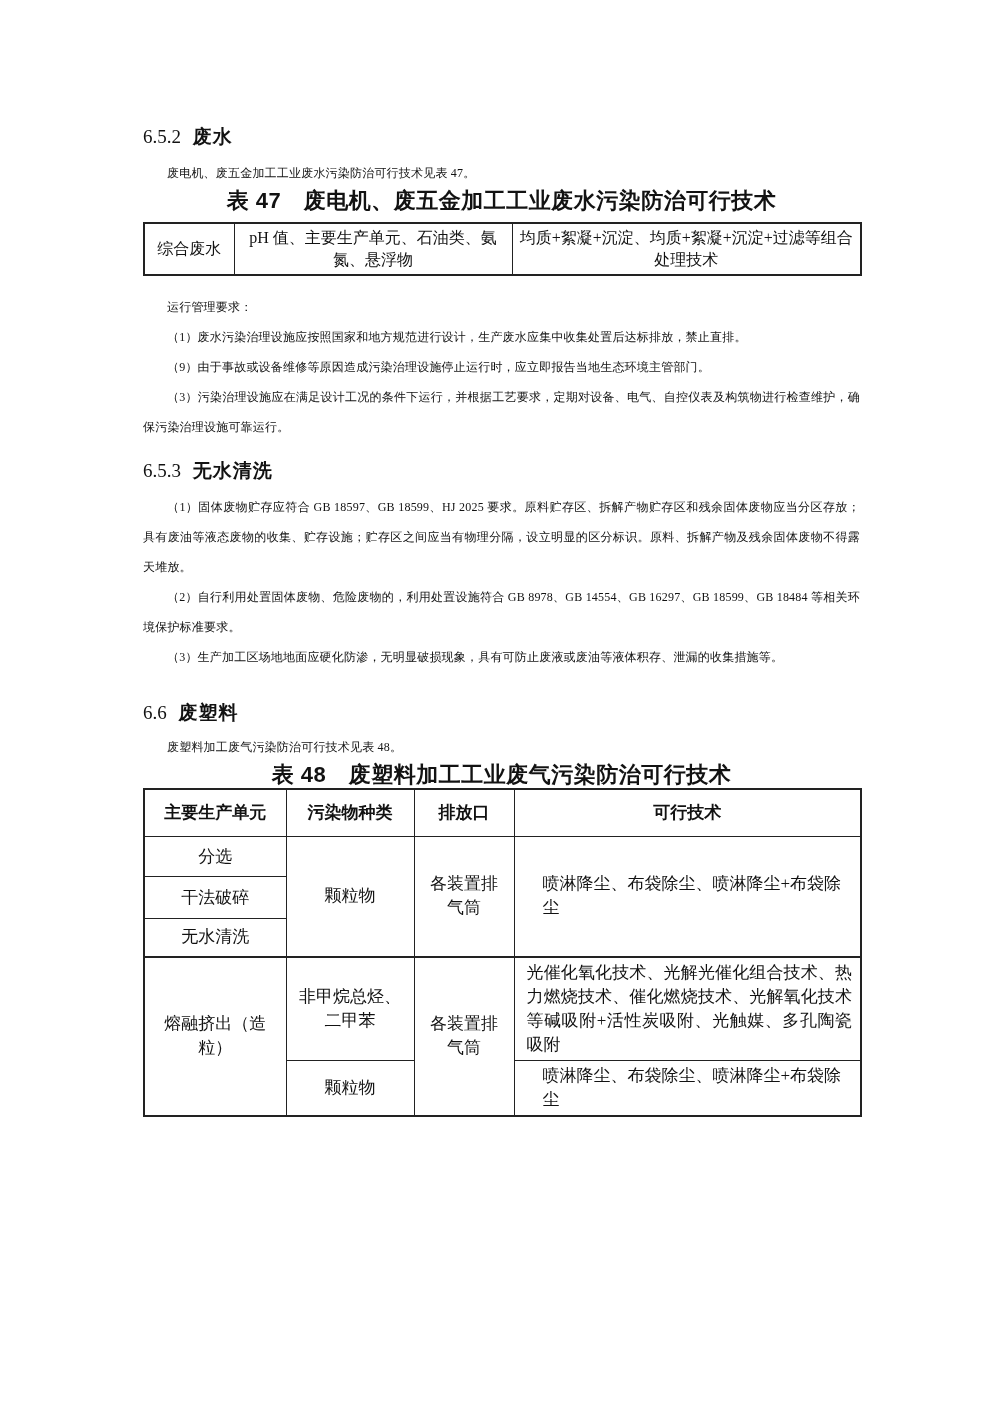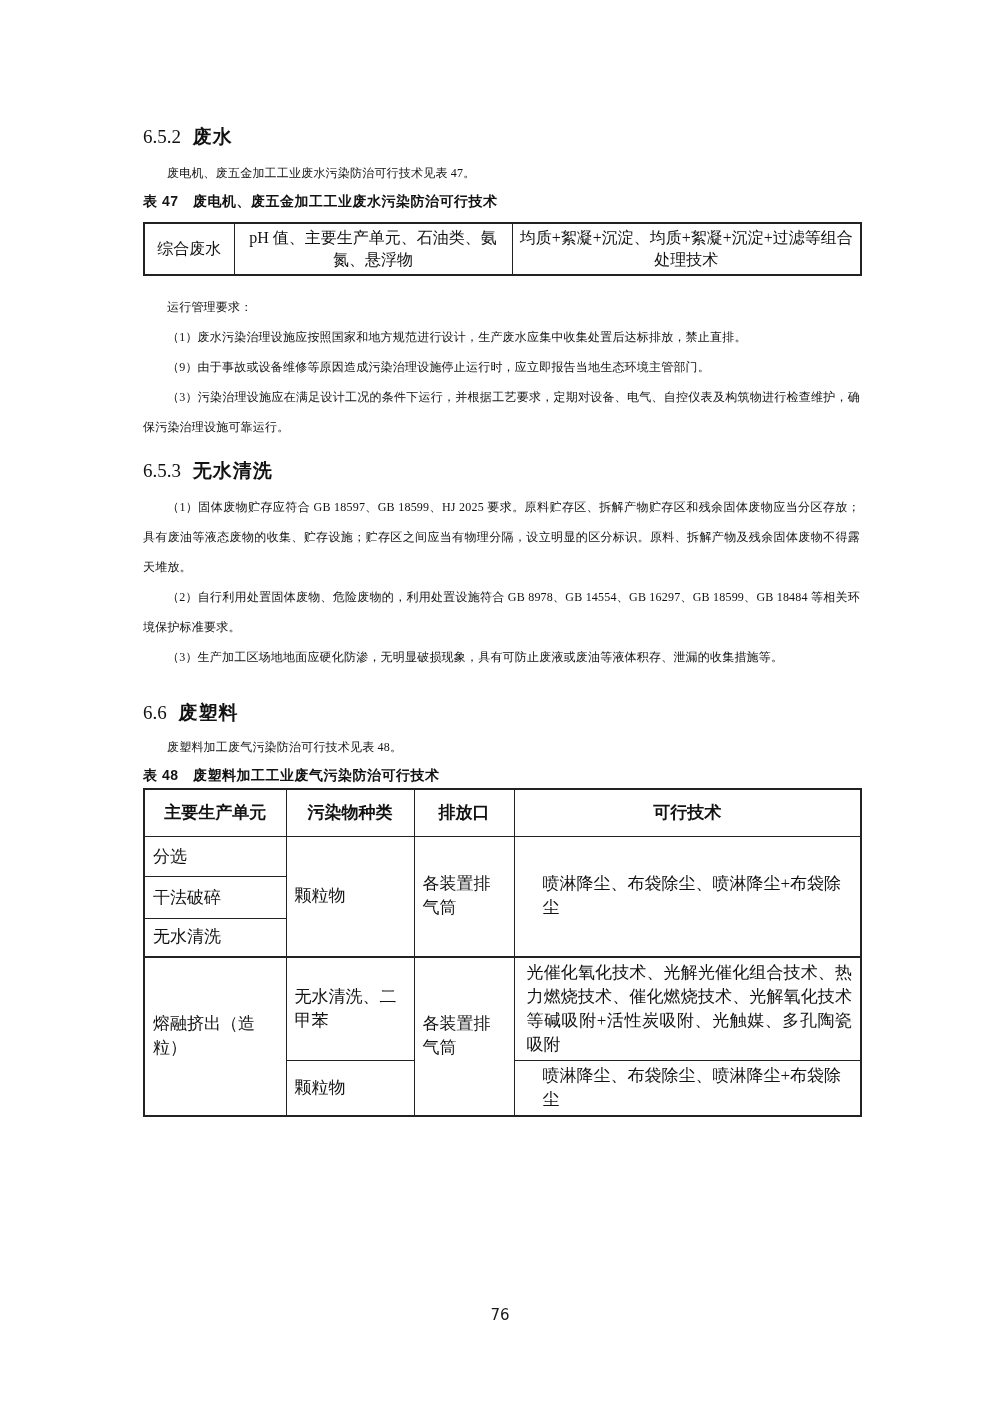--- a/index.html
+++ b/index.html
@@ -25,39 +25,39 @@
   .para {
     margin:0; font-size:12px; line-height:30px;
     text-align:justify; text-indent:2em; letter-spacing:0.2px;
   }
   .para.mt8  { margin-top:6px; }
   .para.mt16 { margin-top:16px; }
   .para.mt6  { margin-top:8px; }
 
   .tbl-caption {
     font-family:"Liberation Sans","DejaVu Sans",sans-serif;
-    font-weight:700; font-size:14px; line-height:26px;
-    text-align:left; letter-spacing:0.5px;
+    font-weight:700; font-size:22px; line-height:26px;
+    text-align:center; letter-spacing:0.5px;
   }
 
   table { border-collapse:collapse; width:717px; table-layout:fixed; }
   th,td { border:1px solid #222; vertical-align:middle; word-break:break-all; }
   table.t47, table.t48 { border:2px solid #222; }
   th {
     font-family:"Liberation Sans","DejaVu Sans",sans-serif;
     font-weight:700; text-align:center; padding:2px 4px;
   }
 
   .t47 { margin-top:8px; font-size:16px; line-height:22px; }
   .t47 th { font-size:16.5px; height:30px; }
   .t47 td { height:46px; text-align:center; padding:2px 6px; }
 
   .t48 { margin-top:0; font-size:17px; line-height:24px; }
   .t48 th { font-size:17px; height:42px; }
-  .t48 td { padding:3px 8px; }
+  .t48 td { text-align:center; padding:3px 8px; }
   .t48 td.tech-left    { text-align:left; padding-left:28px; }
   .t48 td.tech-justify { text-align:justify; padding-left:12px; }
   .t48 tr.r1 { height:40px; }
   .t48 tr.r2 { height:42px; }
   .t48 tr.r3 { height:38px; }
   .t48 tr.r4 { height:78px; }
   .t48 tr.r5 { height:44px; }
   .t48 tr.r4 td { border-top:2px solid #222; }
 
   .page-num {
@@ -142,27 +142,26 @@
         <td rowspan="3" class="tech-left">喷淋降尘、布袋除尘、喷淋降尘+布袋除尘</td>
       </tr>
       <tr class="r2">
         <td>干法破碎</td>
       </tr>
       <tr class="r3">
         <td>无水清洗</td>
       </tr>
       <tr class="r4">
         <td rowspan="2">熔融挤出（造粒）</td>
-        <td>无水清洗、二甲苯</td>
+        <td>非甲烷总烃、二甲苯</td>
         <td rowspan="2">各装置排气筒</td>
         <td class="tech-justify">光催化氧化技术、光解光催化组合技术、热力燃烧技术、催化燃烧技术、光解氧化技术等碱吸附+活性炭吸附、光触媒、多孔陶瓷吸附</td>
       </tr>
       <tr class="r5">
         <td>颗粒物</td>
         <td class="tech-left">喷淋降尘、布袋除尘、喷淋降尘+布袋除尘</td>
       </tr>
     </tbody>
       </table>
 
   </div>
 
-  <div class="page-num">76</div>
 </div>
 
 </body></html>

